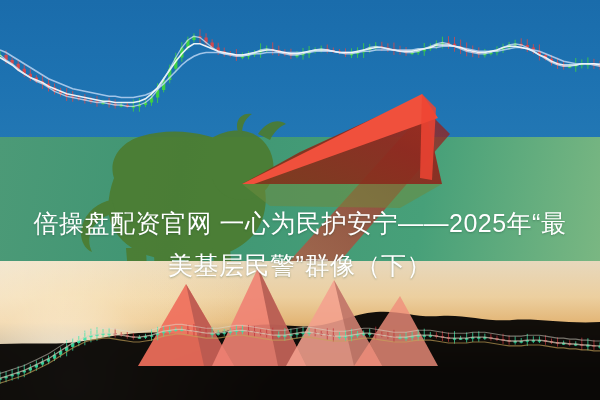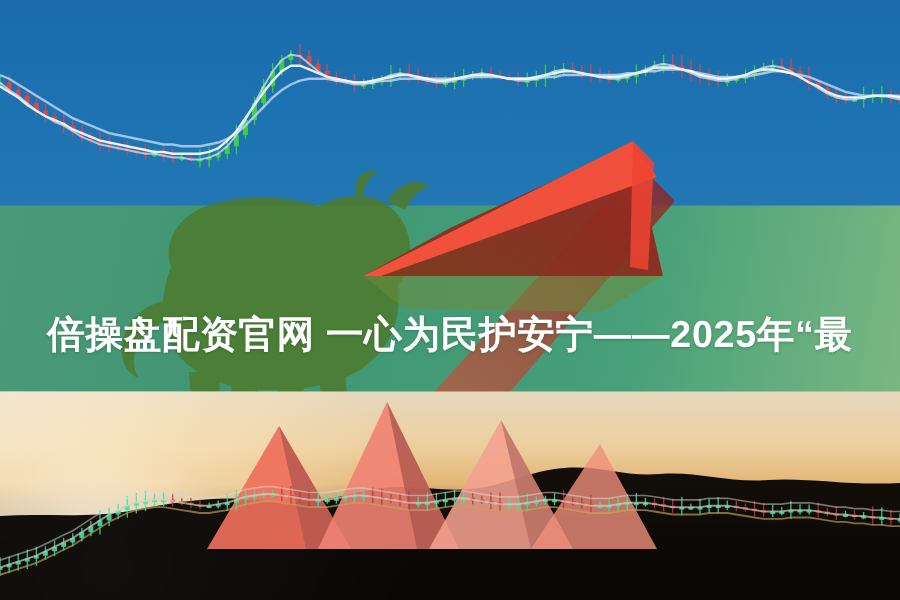--- a/index.html
+++ b/index.html
@@ -45,21 +45,21 @@
   
   .arrow{position:absolute;left:150px;top:88px;width:300px;height:312px;}
   
   .peaks{position:absolute;left:128px;top:258px;width:310px;height:110px;}
   
   .title{
     position:absolute;left:0;top:160px;width:600px;
     text-align:center;
     color:#ffffff;
     font-size:25px;
-    font-weight:bold;
+    font-weight:normal;
     line-height:42px;
     letter-spacing:.5px;
     white-space:pre-line;
     text-shadow:0 1px 2px rgba(30,70,50,.35);
     padding:0 14px;
   }
   .line2{display:block;}
 </style>
 </head>
 <body>
@@ -561,15 +561,16 @@
         <line x1="600" x2="600" y1="56.396811556927304" y2="62.77455075445817" stroke="#35e6a8" stroke-width="0.9" opacity=".9"></line>
         <rect x="598.35" width="3.3000000000000003" y="59.940000000000005" height="1.6" fill="#35e6a8" opacity=".95"></rect>
       </g>
     <path id="ma-bot-1" fill="none" stroke="#d8d0bc" stroke-width="1.3" opacity=".75" d="M0.0,92.3 L6.1,90.3 L12.1,88.4 L18.2,86.4 L24.2,84.4 L30.3,81.5 L36.4,78.6 L42.4,75.6 L48.5,72.7 L54.5,68.8 L60.6,64.8 L66.7,60.9 L72.7,57.0 L78.8,54.1 L84.8,51.1 L90.9,49.2 L97.0,48.2 L103.0,47.2 L109.1,47.2 L115.2,48.2 L121.2,49.2 L127.3,50.1 L133.3,51.1 L139.4,51.1 L145.5,50.1 L151.5,49.2 L157.6,47.2 L163.6,45.2 L169.7,44.3 L175.8,43.3 L181.8,43.3 L187.9,44.3 L193.9,45.2 L200.0,46.2 L206.1,47.2 L212.1,47.2 L218.2,47.2 L224.2,46.2 L230.3,45.2 L236.4,44.3 L242.4,44.3 L248.5,45.2 L254.5,46.2 L260.6,47.2 L266.7,48.2 L272.7,49.2 L278.8,49.2 L284.8,49.2 L290.9,48.2 L297.0,47.2 L303.0,46.2 L309.1,46.2 L315.2,47.2 L321.2,48.2 L327.3,49.2 L333.3,50.1 L339.4,50.1 L345.5,50.1 L351.5,49.2 L357.6,48.2 L363.6,47.2 L369.7,47.2 L375.8,48.2 L381.8,49.2 L387.9,50.1 L393.9,51.1 L400.0,51.1 L406.1,51.1 L412.1,50.1 L418.2,49.2 L424.2,49.2 L430.3,49.2 L436.4,50.1 L442.4,51.1 L448.5,52.1 L454.5,52.1 L460.6,52.1 L466.7,52.1 L472.7,51.1 L478.8,51.1 L484.8,51.1 L490.9,52.1 L497.0,53.1 L503.0,54.1 L509.1,55.0 L515.2,55.0 L521.2,55.0 L527.3,54.1 L533.3,54.1 L539.4,54.1 L545.5,55.0 L551.5,56.0 L557.6,57.0 L563.6,57.0 L569.7,58.0 L575.8,58.0 L581.8,59.0 L587.9,59.0 L593.9,59.9 L600.0,59.9"></path>
     <path id="ma-bot-2" fill="none" stroke="#c8a45a" stroke-width="1.2" opacity=".7" d="M0.0,97.2 L6.1,95.2 L12.1,93.3 L18.2,91.3 L24.2,89.3 L30.3,86.4 L36.4,83.5 L42.4,80.5 L48.5,77.6 L54.5,73.7 L60.6,69.7 L66.7,65.8 L72.7,61.9 L78.8,59.0 L84.8,56.0 L90.9,54.1 L97.0,53.1 L103.0,52.1 L109.1,52.1 L115.2,53.1 L121.2,54.1 L127.3,55.0 L133.3,56.0 L139.4,56.0 L145.5,55.0 L151.5,54.1 L157.6,52.1 L163.6,50.1 L169.7,49.2 L175.8,48.2 L181.8,48.2 L187.9,49.2 L193.9,50.1 L200.0,51.1 L206.1,52.1 L212.1,52.1 L218.2,52.1 L224.2,51.1 L230.3,50.1 L236.4,49.2 L242.4,49.2 L248.5,50.1 L254.5,51.1 L260.6,52.1 L266.7,53.1 L272.7,54.1 L278.8,54.1 L284.8,54.1 L290.9,53.1 L297.0,52.1 L303.0,51.1 L309.1,51.1 L315.2,52.1 L321.2,53.1 L327.3,54.1 L333.3,55.0 L339.4,55.0 L345.5,55.0 L351.5,54.1 L357.6,53.1 L363.6,52.1 L369.7,52.1 L375.8,53.1 L381.8,54.1 L387.9,55.0 L393.9,56.0 L400.0,56.0 L406.1,56.0 L412.1,55.0 L418.2,54.1 L424.2,54.1 L430.3,54.1 L436.4,55.0 L442.4,56.0 L448.5,57.0 L454.5,57.0 L460.6,57.0 L466.7,57.0 L472.7,56.0 L478.8,56.0 L484.8,56.0 L490.9,57.0 L497.0,58.0 L503.0,59.0 L509.1,59.9 L515.2,59.9 L521.2,59.9 L527.3,59.0 L533.3,59.0 L539.4,59.0 L545.5,59.9 L551.5,60.9 L557.6,61.9 L563.6,61.9 L569.7,62.9 L575.8,62.9 L581.8,63.9 L587.9,63.9 L593.9,64.8 L600.0,64.8"></path>
     <path id="ma-bot-3" fill="none" stroke="#e0dccf" stroke-width="1.1" opacity=".55" d="M0.0,87.4 L6.1,85.4 L12.1,83.5 L18.2,81.5 L24.2,79.5 L30.3,76.6 L36.4,73.7 L42.4,70.7 L48.5,67.8 L54.5,63.9 L60.6,59.9 L66.7,56.0 L72.7,52.1 L78.8,49.2 L84.8,46.2 L90.9,44.3 L97.0,43.3 L103.0,42.3 L109.1,42.3 L115.2,43.3 L121.2,44.3 L127.3,45.2 L133.3,46.2 L139.4,46.2 L145.5,45.2 L151.5,44.3 L157.6,42.3 L163.6,40.3 L169.7,39.4 L175.8,38.4 L181.8,38.4 L187.9,39.4 L193.9,40.3 L200.0,41.3 L206.1,42.3 L212.1,42.3 L218.2,42.3 L224.2,41.3 L230.3,40.3 L236.4,39.4 L242.4,39.4 L248.5,40.3 L254.5,41.3 L260.6,42.3 L266.7,43.3 L272.7,44.3 L278.8,44.3 L284.8,44.3 L290.9,43.3 L297.0,42.3 L303.0,41.3 L309.1,41.3 L315.2,42.3 L321.2,43.3 L327.3,44.3 L333.3,45.2 L339.4,45.2 L345.5,45.2 L351.5,44.3 L357.6,43.3 L363.6,42.3 L369.7,42.3 L375.8,43.3 L381.8,44.3 L387.9,45.2 L393.9,46.2 L400.0,46.2 L406.1,46.2 L412.1,45.2 L418.2,44.3 L424.2,44.3 L430.3,44.3 L436.4,45.2 L442.4,46.2 L448.5,47.2 L454.5,47.2 L460.6,47.2 L466.7,47.2 L472.7,46.2 L478.8,46.2 L484.8,46.2 L490.9,47.2 L497.0,48.2 L503.0,49.2 L509.1,50.1 L515.2,50.1 L521.2,50.1 L527.3,49.2 L533.3,49.2 L539.4,49.2 L545.5,50.1 L551.5,51.1 L557.6,52.1 L563.6,52.1 L569.7,53.1 L575.8,53.1 L581.8,54.1 L587.9,54.1 L593.9,55.0 L600.0,55.0"></path>
   </svg>
 
   <div class="title">
     <span>倍操盘配资官网 一心为民护安宁——2025年“最</span>
+    <span class="line2">美基层民警”群像（下）</span>
   </div>
 
 </div>
 
 </body></html>

